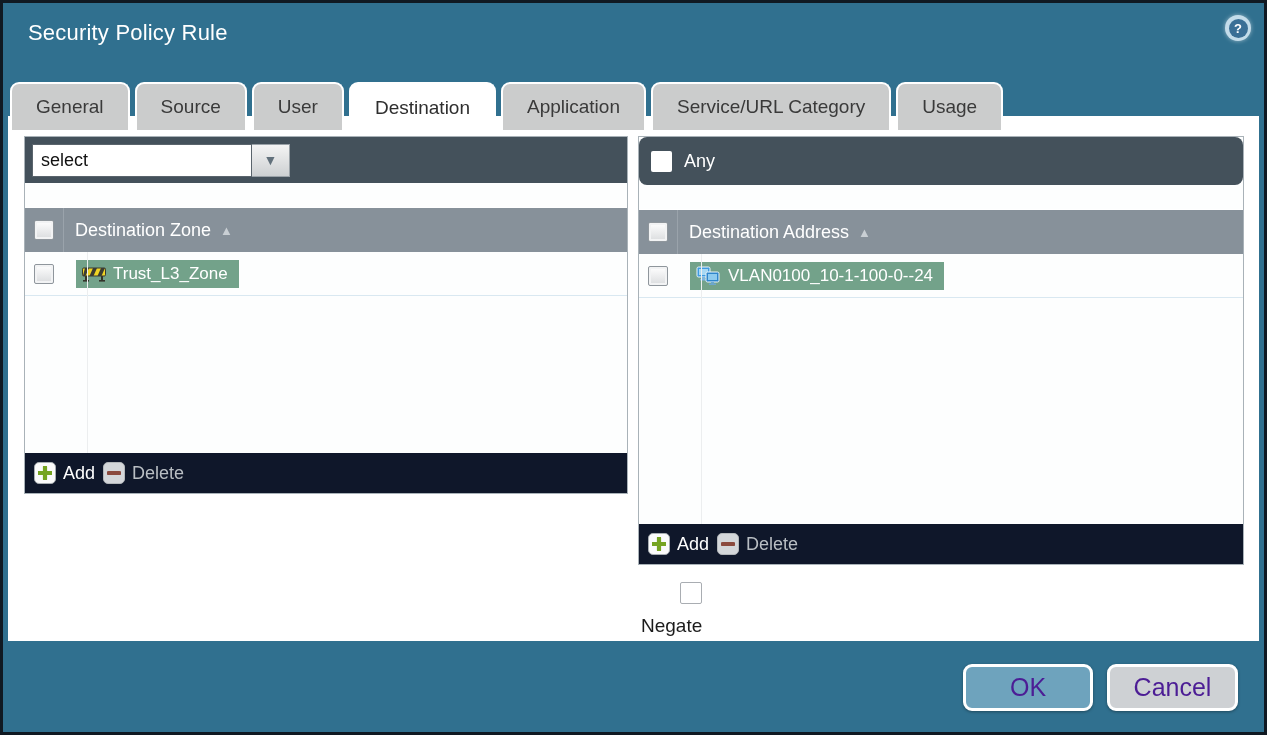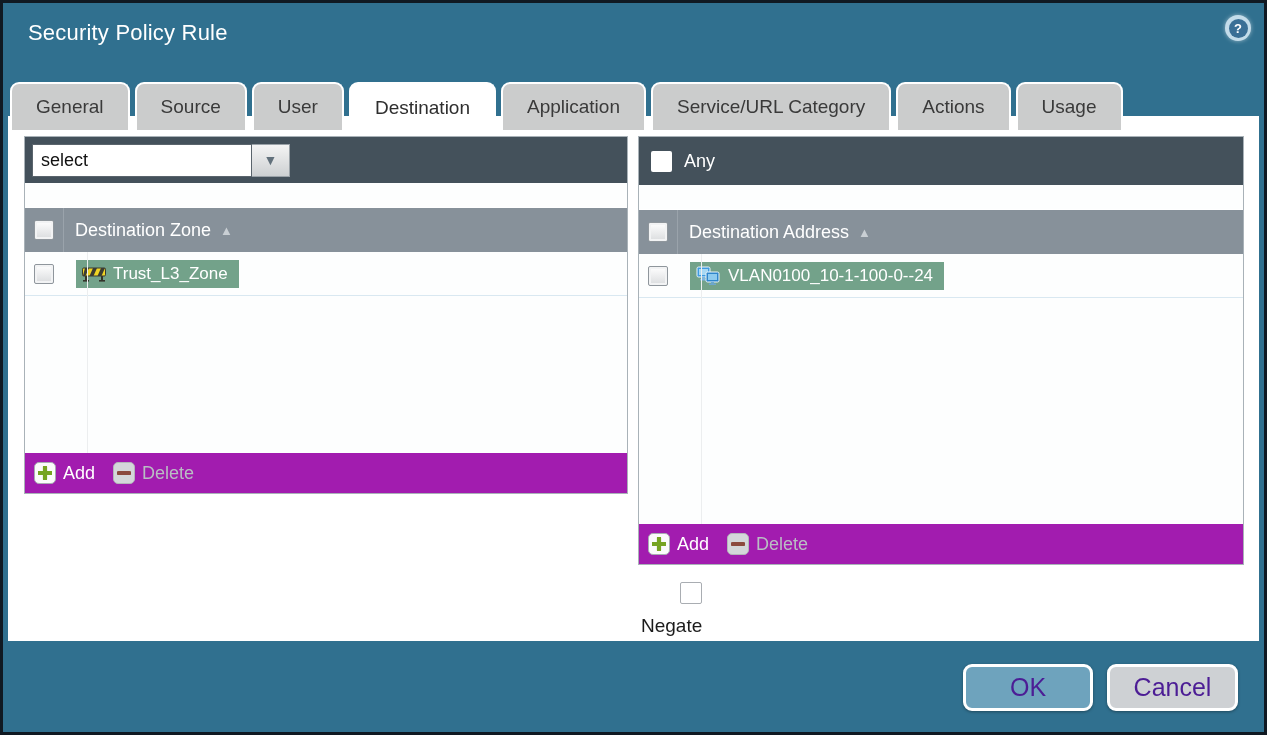--- a/index.html
+++ b/index.html
@@ -23,21 +23,21 @@
          border:2px solid #ffffff; border-bottom:none; border-radius:9px 9px 0 0; cursor:pointer; white-space:nowrap; }
   .tab.active { background:#ffffff; height:50px; margin-bottom:-2px; color:#2e2e2e; }
 
   
   .content { position:absolute; left:8px; top:116px; width:1251px; height:525px; background:#ffffff; z-index:2; }
 
   .panel { position:absolute; display:flex; flex-direction:column; border:1px solid #a9b2b8; background:#fdfefe; }
   .panel-topbar { background:#44515b; display:flex; align-items:center; flex:0 0 46px; padding-left:6px; }
   .panel-header { background:#87919a; display:flex; align-items:center; flex:0 0 45px; border-top:1px solid #fff;margin-top:24px; }
   .panel-body { flex:1 1 auto; background:#fdfefe; overflow:hidden; position:relative; }
-  .panel-toolbar { background:#a21caf; display:flex; align-items:center; flex:0 0 40px; padding-left:9px; gap:18px; }
+  .panel-toolbar { background:#0f172a; display:flex; align-items:center; flex:0 0 40px; padding-left:9px; gap:8px; }
 
   .col-sep { width:1px; align-self:stretch; background:#9aa3ab; margin-left:12px; }
   .body-colline { position:absolute; left:62px; top:0; bottom:0; width:1px; background:#eceeef; }
 
   .header-label { color:#ffffff; font-size:18px; margin-left:11px; }
   .sort-icon { color:#c9cfd4; font-size:13px; margin-left:9px; }
 
   
   .cb { width:20px; height:20px; border:1px solid #8f969c; border-radius:2px;
         background:linear-gradient(#ffffff,#dadcde); box-shadow:inset 0 0 0 2px #f2f3f4; cursor:pointer; }
@@ -92,21 +92,20 @@
     </div>
   </div>
 
   <div class="tabs">
     <div class="tab">General</div>
     <div class="tab">Source</div>
     <div class="tab">User</div>
     <div class="tab active">Destination</div>
     <div class="tab">Application</div>
     <div class="tab">Service/URL Category</div>
-    <div class="tab">Actions</div>
     <div class="tab">Usage</div>
   </div>
 
   <div class="content">
 
     <div class="panel" style="left:16px; top:20px; width:604px; height:358px;">
       <div class="panel-topbar">
         <div class="combo">
           <input type="text" value="select" style="">
           <div class="combo-btn">
@@ -157,21 +156,21 @@
             <svg width="14" height="14" viewBox="0 0 14 14">
                 <path d="M1.5 7 H12.5" stroke="#8b4a3e" stroke-width="4" stroke-linecap="round"></path>
               </svg>
           </span>
           <span class="lbl">Delete</span>
         </button>
       </div>
     </div>
 
     <div class="panel" style="left:630px; top:20px; width:606px; height:429px;">
-      <div class="panel-topbar" style="flex-basis:48px; padding-left:12px;">
+      <div class="panel-topbar" style="flex-basis:48px; padding-left:12px;border-radius:8px;">
         <div class="cb-white"></div>
         <span class="any-label">Any</span>
       </div>
       <div class="panel-header">
         <div class="cb-col">
           <div class="cb"></div>
         </div>
         <div class="col-sep" style="margin-left:0;"></div>
         <span class="header-label">Destination Address</span>
         <span class="sort-icon">▲</span>

